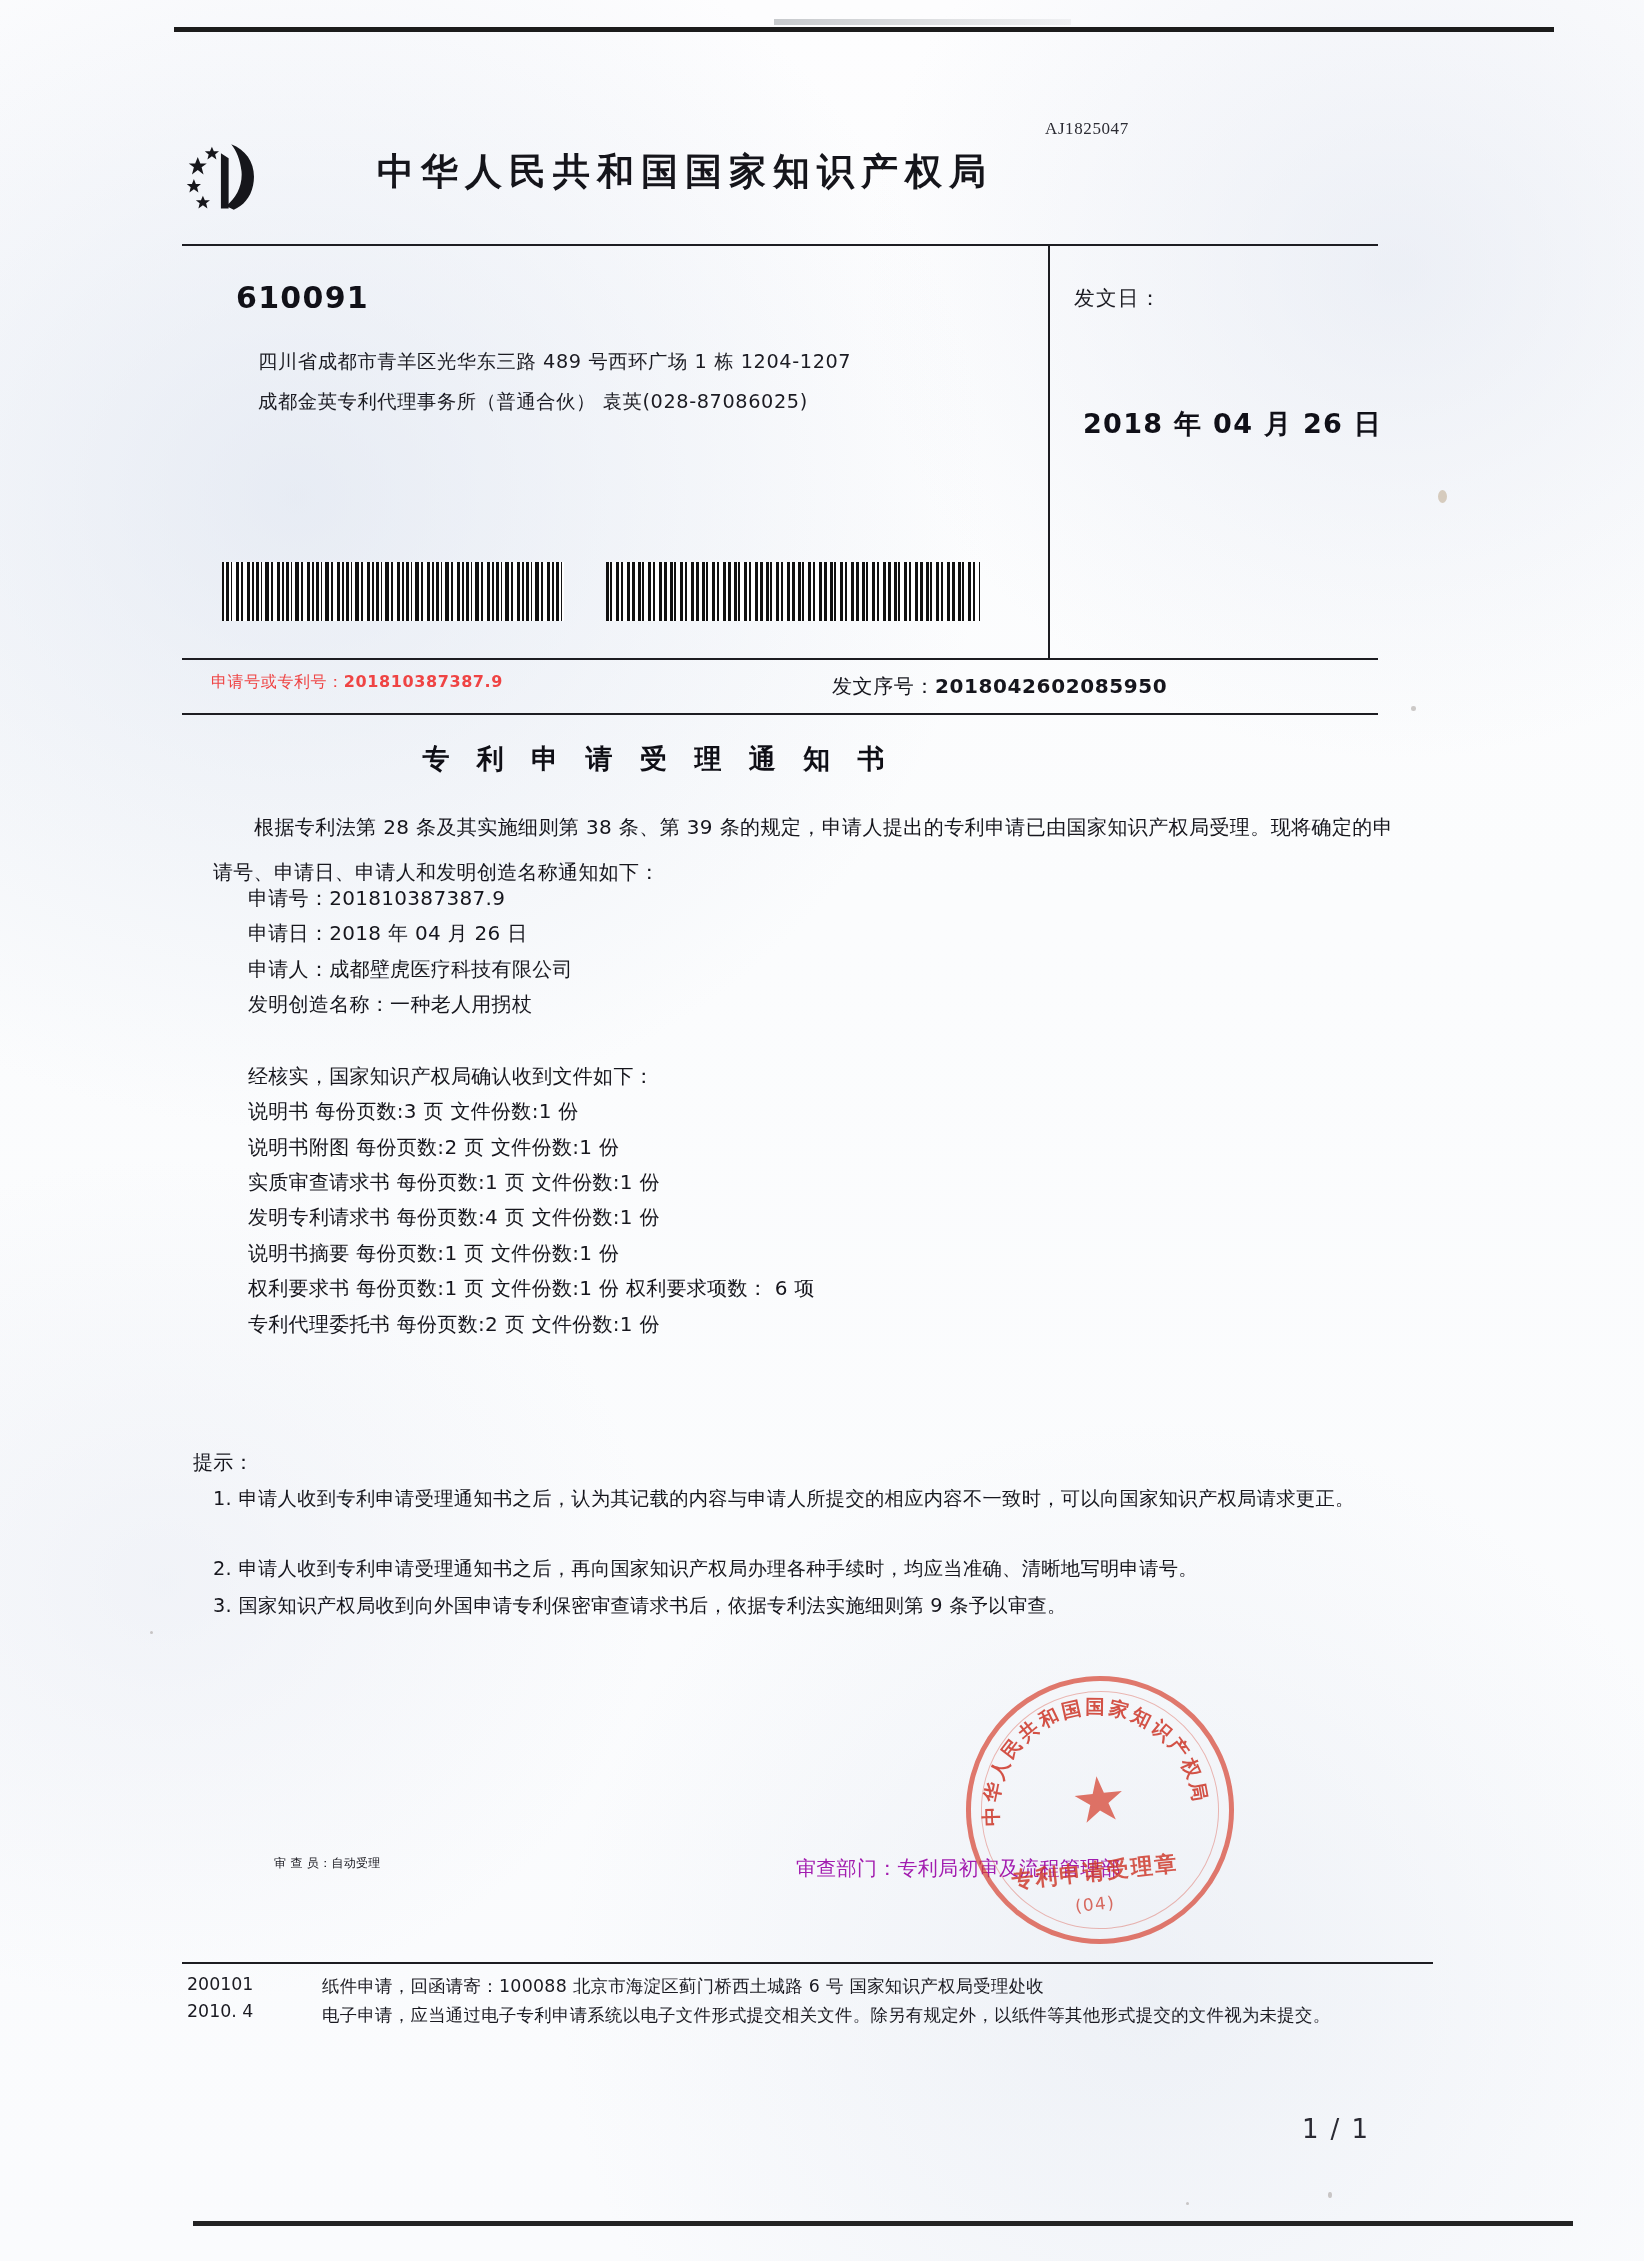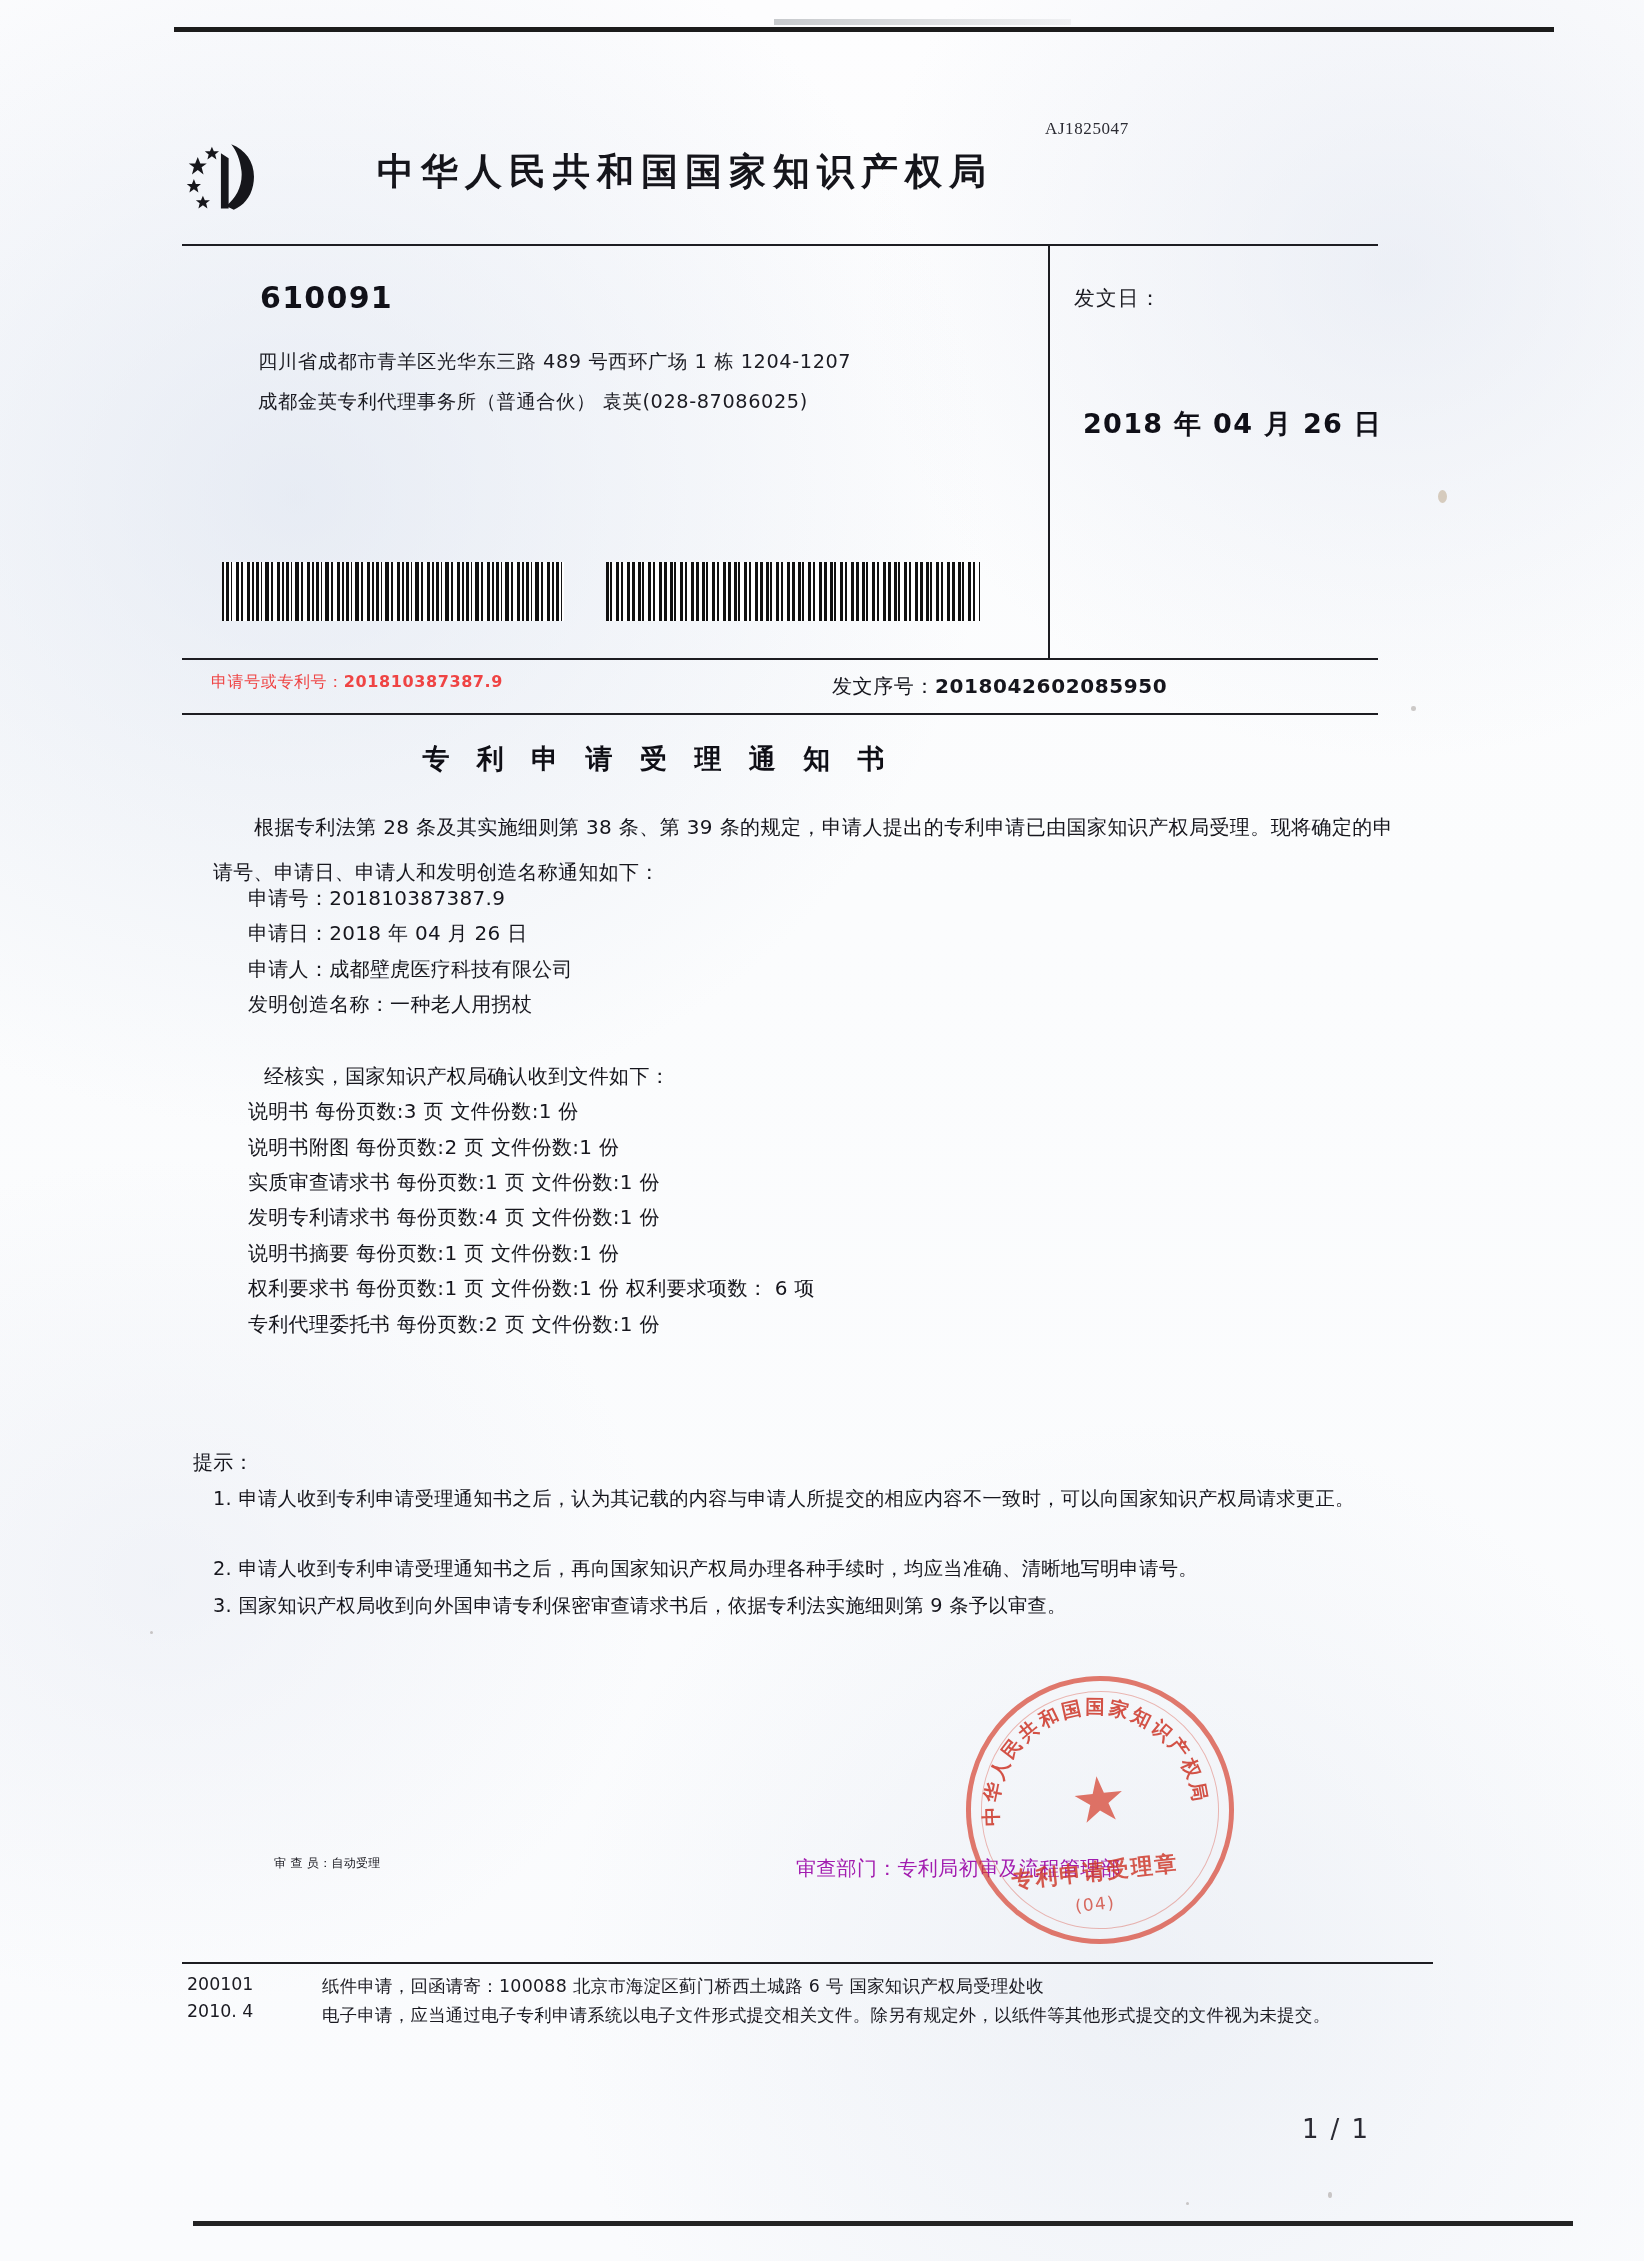--- a/index.html
+++ b/index.html
@@ -92,21 +92,21 @@
     background: #1d1d22;
   }
   .frame-vert {
     position: absolute;
     left: 1048px; top: 244px; width: 1.9px; height: 414px;
     background: #1d1d22;
   }
 
   .zipcode {
     position: absolute;
-    left: 260px; top: 280px;
+    left: 236px; top: 280px;
     font-family: "DejaVu Sans", sans-serif;
     font-weight: bold;
     font-size: 30px;
     letter-spacing: 1.3px;
     color: #111118;
   }
   .addr1 {
     position: absolute;
     left: 258px; top: 348px;
     font-family: "DejaVu Sans", sans-serif;
@@ -227,21 +227,21 @@
     letter-spacing: 0.3px;
     white-space: nowrap;
   }
   #kv0 { top: 885px; }
   #kv1 { top: 920px; }
   #kv2 { top: 956px; }
   #kv3 { top: 991px; }
 
   #docs-intro {
     position: absolute;
-    left: 264px; top: 1063px;
+    left: 248px; top: 1063px;
     font-family: "DejaVu Sans", sans-serif;
     font-size: 20px;
     color: #16161d;
     letter-spacing: 0.3px;
     white-space: nowrap;
   }
   .docline {
     position: absolute;
     left: 248px;
     font-family: "DejaVu Sans", sans-serif;

